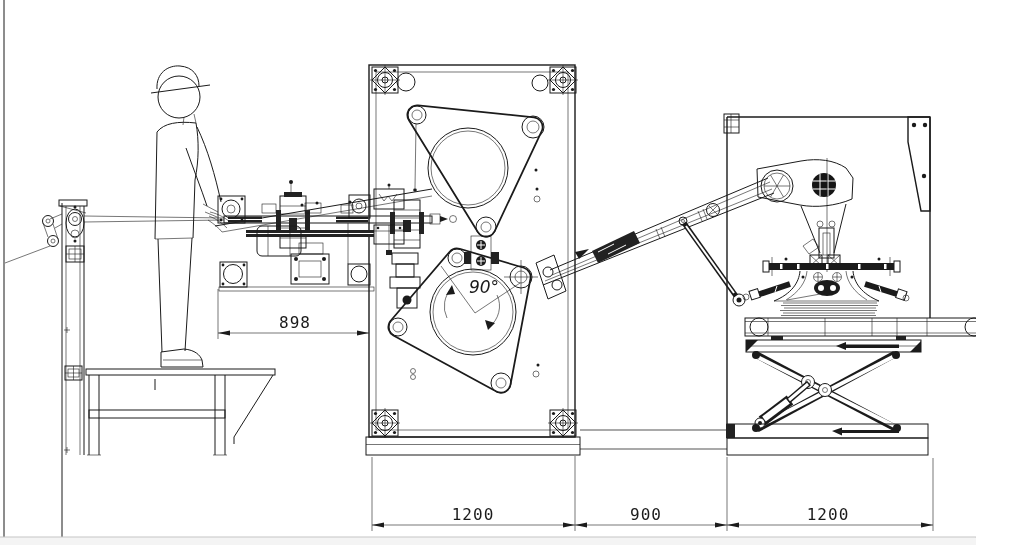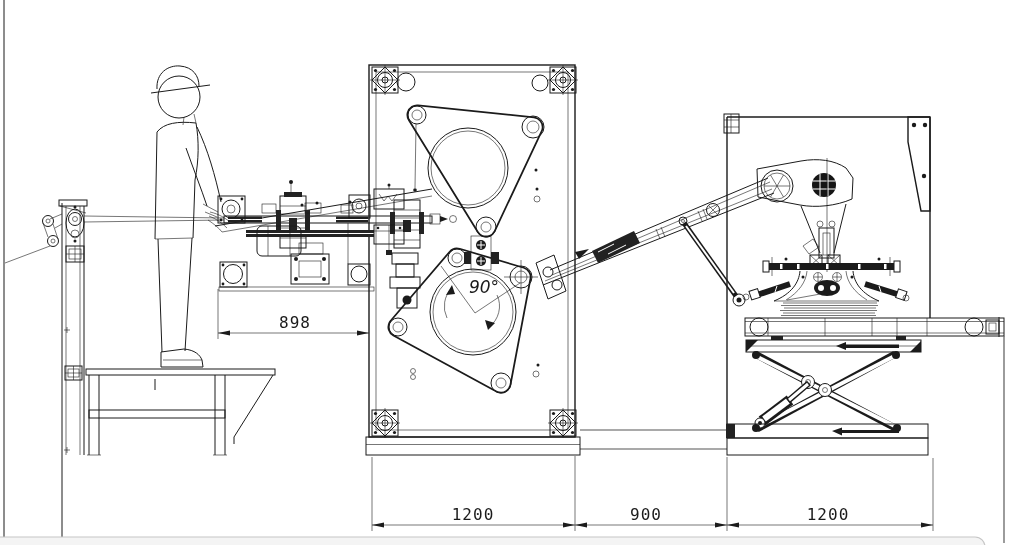--- a/index.html
+++ b/index.html
@@ -1,21 +1,21 @@
 <!DOCTYPE html>
 <html style="--background: #ffffff; --line: #1b1b1b; --gray-line: #8d8d8d; --bar-fill: #f4f4f4; --bar-border: #c6c6c6;"><head>
 <meta charset="utf-8">
 <style>
   :root{
     --background:#ffffff; --line:#1b1b1b; --gray-line:#8d8d8d;
     --bar-fill:#f4f4f4; --bar-border:#c6c6c6;
   }
   html,body{margin:0;padding:0;background:#fff;}
   .stage{position:relative;width:976px;height:545px;background:var(--background);overflow:hidden;
-         font-family:"DejaVu Sans",sans-serif;padding-left:31px;}
+         font-family:"DejaVu Sans",sans-serif;}
   svg{position:absolute;left:0;top:0;display:block;}
   .ln{stroke:var(--line);fill:none;stroke-width:1;stroke-linecap:butt;stroke-linejoin:miter;}
   .ln2{stroke-width:1.4;}
   .thin{stroke-width:.6;}
   .fb{fill:var(--line);stroke:none;}
   .fd{fill:#222;stroke:none;}
   .wh{stroke:#fff;fill:none;}
   .fw{fill:#fff;}
   .gray{stroke:var(--gray-line);fill:none;stroke-width:1.4;}
   .leg{stroke:#666;fill:none;stroke-width:1.3;}

